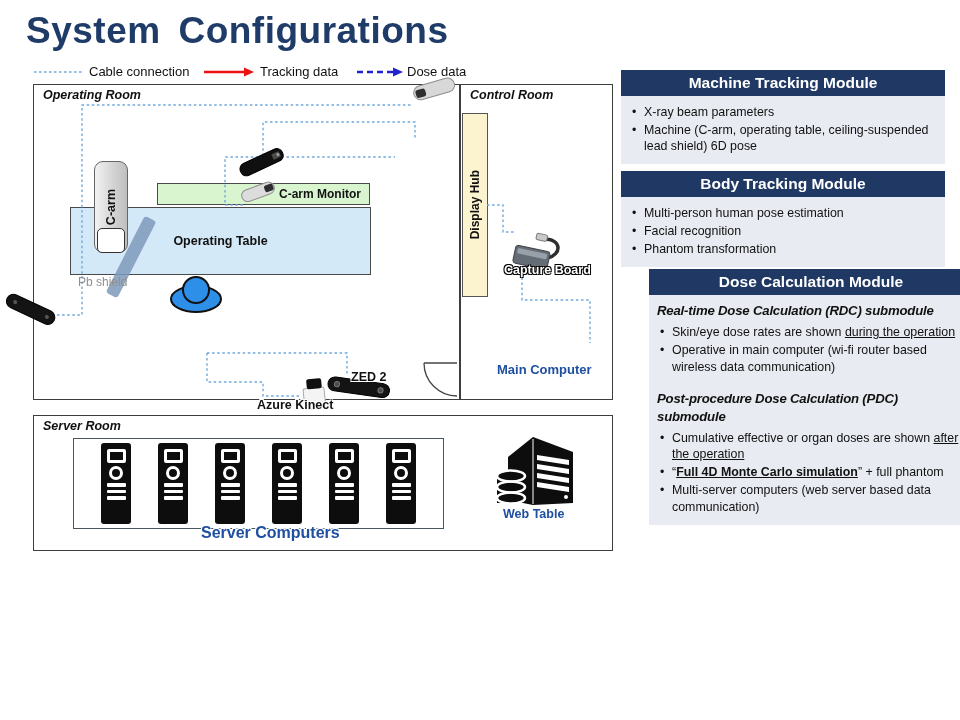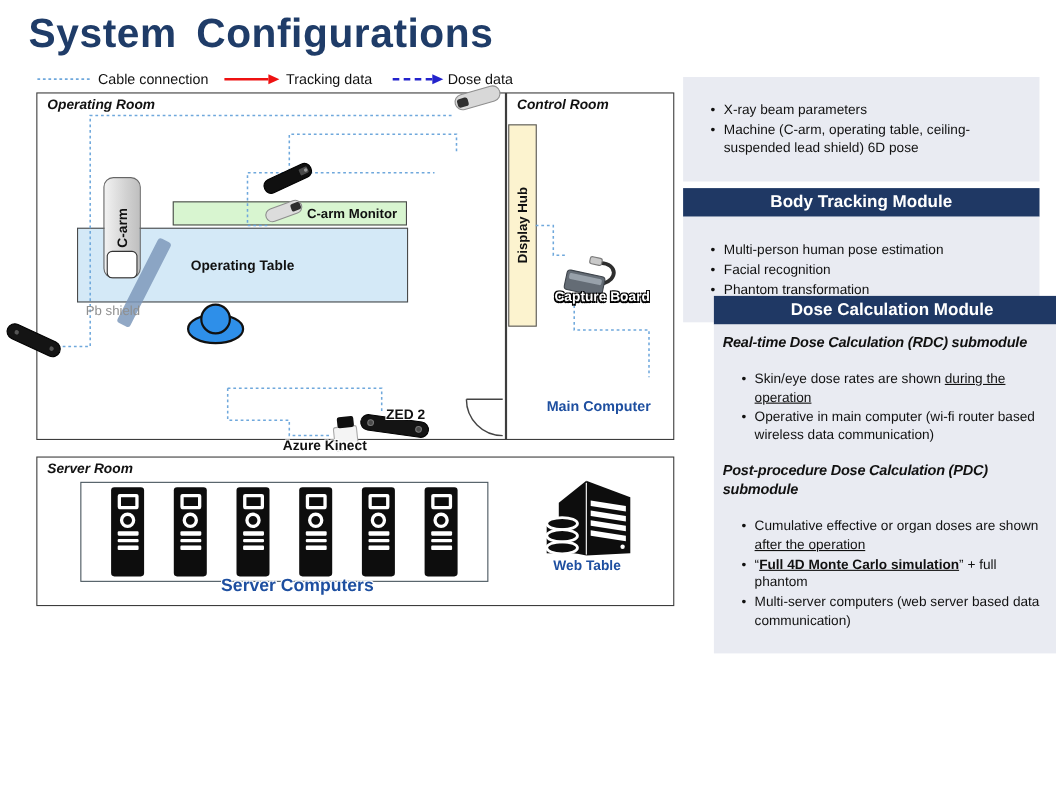--- a/index.html
+++ b/index.html
@@ -48,21 +48,21 @@
       align-items:center;padding-top:6px;gap:3px;}
   .server .scr{width:13px;height:8px;border:3px solid #fff;border-radius:2px;background:#0d0d0d;}
   .server .pwr{width:8px;height:8px;border:3px solid #fff;border-radius:50%;}
   .server .slat{width:19px;height:3.5px;background:#fff;border-radius:1px;}
 
   
   .module{left:621px;width:324px;z-index:2;}
   .module-header{height:26px;background:var(--header_bg);color:#fff;font-weight:bold;font-size:15.5px;
       text-align:center;line-height:26px;}
   .module-body{background:var(--panel_bg);font-size:12.4px;line-height:1.33;padding:5px 10px 8px 8px;}
-  ul.bullets{list-style:none;margin:14px;padding:1px 0 0 0;}
+  ul.bullets{list-style:none;margin:0;padding:1px 0 0 0;}
   ul.bullets li{position:relative;padding-left:15px;margin:1.5px 0;}
   ul.bullets li::before{content:"\2022";position:absolute;left:3px;}
   .submodule-heading{font-weight:bold;font-style:italic;font-size:13.2px;letter-spacing:-.2px;margin:2px 0 2px;}
   .submodule-heading.second{margin-top:15px;}
 
   svg{overflow:visible;}
   #overlay{left:0;top:0;z-index:4;pointer-events:none;}
 </style>
 </head>
 <body>
@@ -234,20 +234,21 @@
     <div class="server">
         <div class="scr"></div>
         <div class="pwr"></div>
         <div class="slat"></div>
         <div class="slat"></div>
         <div class="slat"></div>
       </div>
   </div>
 
   <div class="abs module" style="top:70px;">
+    <div class="module-header">Machine Tracking Module</div>
     <div class="module-body">
       <ul class="bullets">
         <li>X-ray beam parameters</li>
         <li>Machine (C-arm, operating table, ceiling-suspended lead shield) 6D pose</li>
       </ul>
     </div>
   </div>
 
   <div class="abs module" style="top:171px;">
     <div class="module-header">Body Tracking Module</div>

